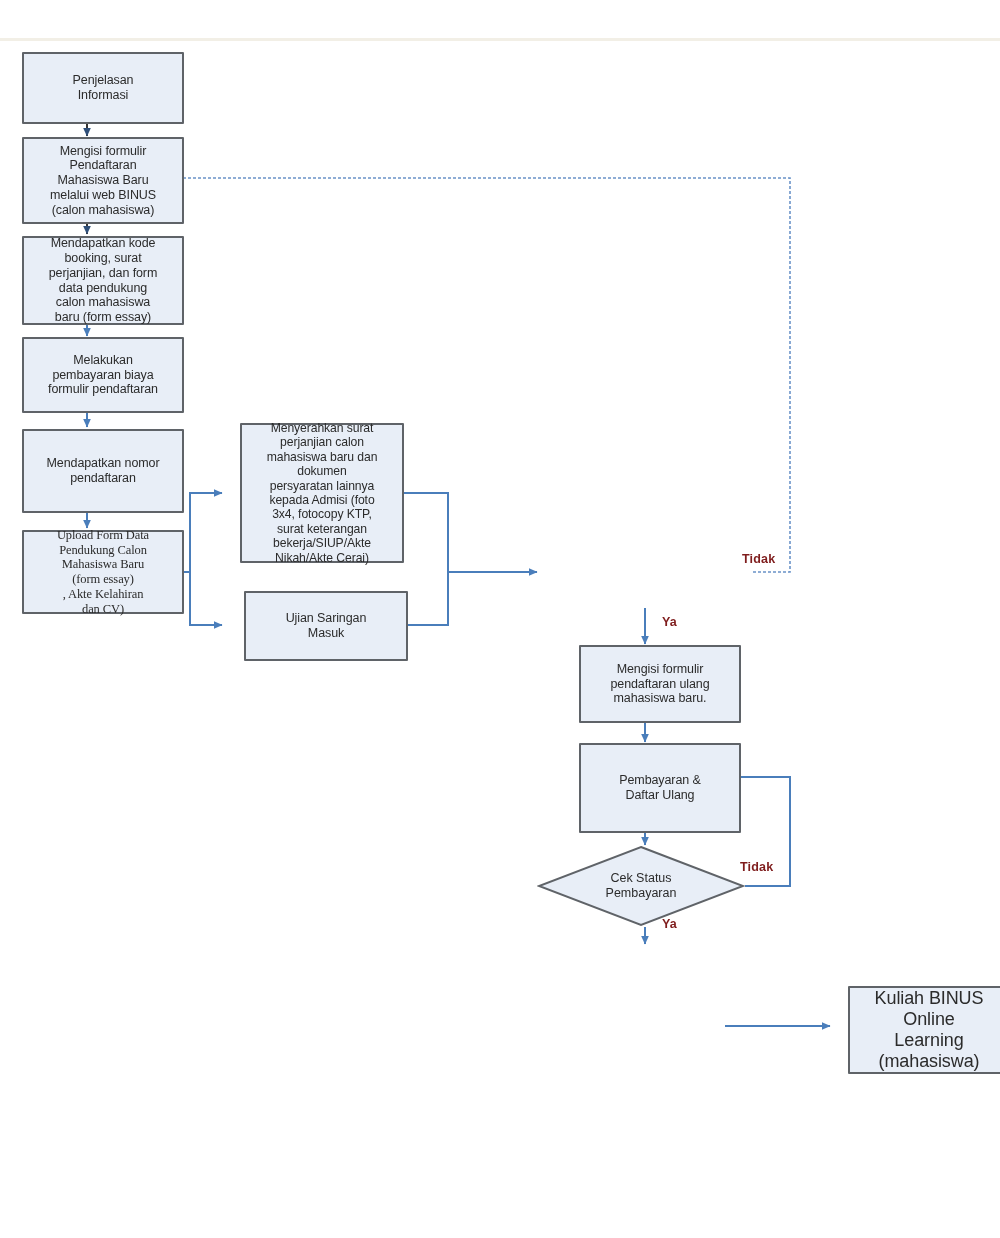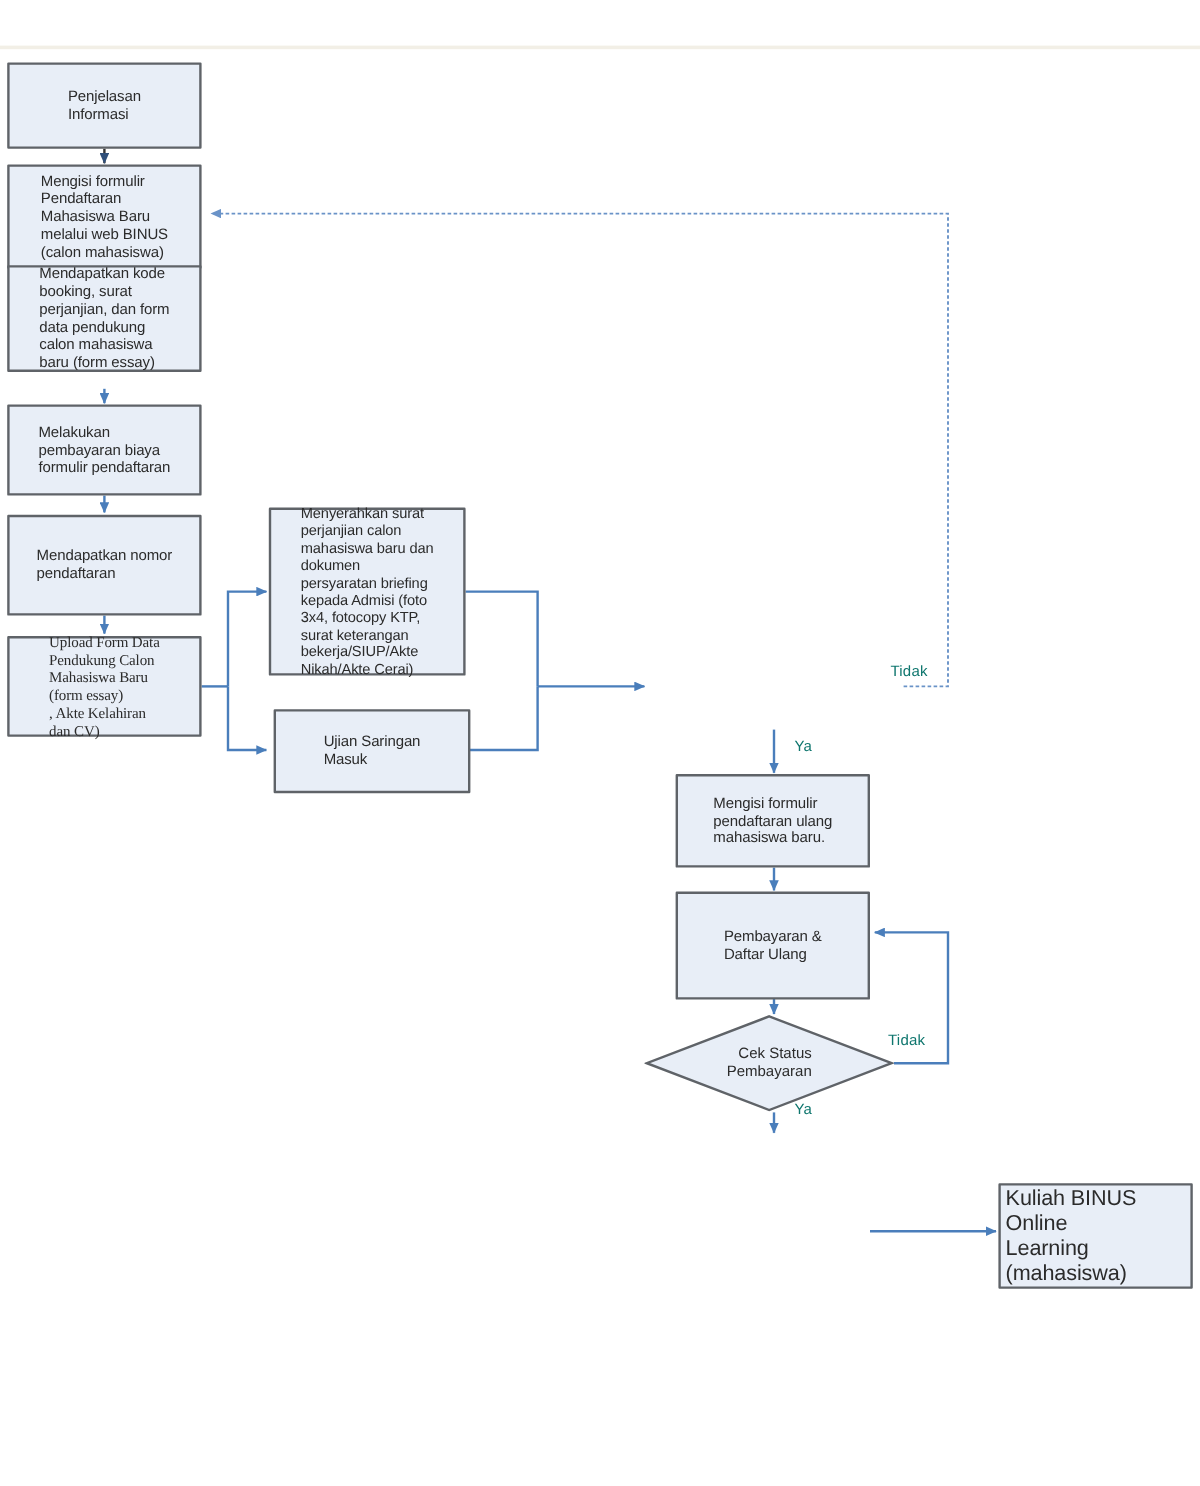--- a/index.html
+++ b/index.html
@@ -35,26 +35,27 @@
     pointer-events: none;
   }
   .node {
     position: absolute;
     box-sizing: border-box;
     background: #e8eef7;
     border: 2px solid #5f6368;
     display: flex;
     align-items: center;
     justify-content: center;
-    text-align: left;
+    text-align: center;
     color: #2b2b2b;
     line-height: 1.18;
     white-space: pre-line;
     padding: 2px 4px;
     letter-spacing: -0.1px;
+    margin-left: 16px;
   }
   .node.proc { border-radius: 1px; }
   .diamond {
     position: absolute;
     box-sizing: border-box;
   }
   .diamond .dshape {
     position: absolute;
     left: 0; top: 0;
     width: 100%; height: 100%;
@@ -66,22 +67,22 @@
     display: flex;
     align-items: center;
     justify-content: center;
     text-align: center;
     color: #2b2b2b;
     line-height: 1.2;
     white-space: pre-line;
   }
   .edge-label {
     position: absolute;
-    color: #0f766e;
-    font-weight: normal;
+    color: #7f1d1d;
+    font-weight: bold;
     letter-spacing: 0.2px;
     white-space: nowrap;
   }
 </style>
 </head>
 <body>
 
 <div id="canvas">
 
   <div class="top-band"></div>
@@ -137,21 +138,21 @@
 
   <div class="node proc" style="left:6px; top:52px; width:162px; height:72px; font-size:12.5px;">Penjelasan
 Informasi</div>
 
   <div class="node proc" style="left:6px; top:137px; width:162px; height:87px; font-size:12.5px;">Mengisi formulir
 Pendaftaran
 Mahasiswa Baru
 melalui web BINUS
 (calon mahasiswa)</div>
 
-  <div class="node proc" style="left:6px; top:221px; width:162px; height:89px; font-size:12.5px;">Mendapatkan kode
+  <div class="node proc" style="left:6px; top:236px; width:162px; height:89px; font-size:12.5px;">Mendapatkan kode
 booking, surat
 perjanjian, dan form
 data pendukung
 calon mahasiswa
 baru (form essay)</div>
 
   <div class="node proc" style="left:6px; top:337px; width:162px; height:76px; font-size:12.5px;">Melakukan
 pembayaran biaya
 formulir pendaftaran</div>
 
@@ -162,21 +163,21 @@
 Pendukung Calon
 Mahasiswa Baru
 (form essay)
 , Akte Kelahiran
 dan CV)</div>
 
   <div class="node proc" style="left:224px; top:423px; width:164px; height:140px; font-size:12.2px;">Menyerahkan surat
 perjanjian calon
 mahasiswa baru dan
 dokumen
-persyaratan briefing
+persyaratan lainnya
 kepada Admisi (foto
 3x4, fotocopy KTP,
 surat keterangan
 bekerja/SIUP/Akte
 Nikah/Akte Cerai)</div>
 
   <div class="node proc" style="left:228px; top:591px; width:164px; height:70px; font-size:12.5px;">Ujian Saringan
 Masuk</div>
 
 
@@ -184,21 +185,21 @@
 pendaftaran ulang
 mahasiswa baru.</div>
 
   <div class="node proc" style="left:563px; top:743px; width:162px; height:90px; font-size:12.5px;">Pembayaran &amp;
 Daftar Ulang</div>
 
   <div class="diamond" style="left:537px; top:845px; width:208px; height:82px;">
     <svg class="dshape" viewBox="0 0 208 82" preserveAspectRatio="none">
       <polygon points="104,2 206,41 104,80 2,41" fill="#e8eef7" stroke="#5f6368" stroke-width="2"></polygon>
     </svg>
-    <div class="dlabel" style="font-size:12.5px;text-align:right;">Cek Status
+    <div class="dlabel" style="font-size:12.5px;">Cek Status
 Pembayaran</div>
   </div>
 
 
   <div class="node proc" style="left:832px; top:986px; width:162px; height:88px; font-size:18px;">Kuliah BINUS Online
 Learning
 (mahasiswa)</div>
 
   <div class="edge-label" style="left:742px; top:552px; font-size:12.5px;">Tidak</div>
 

